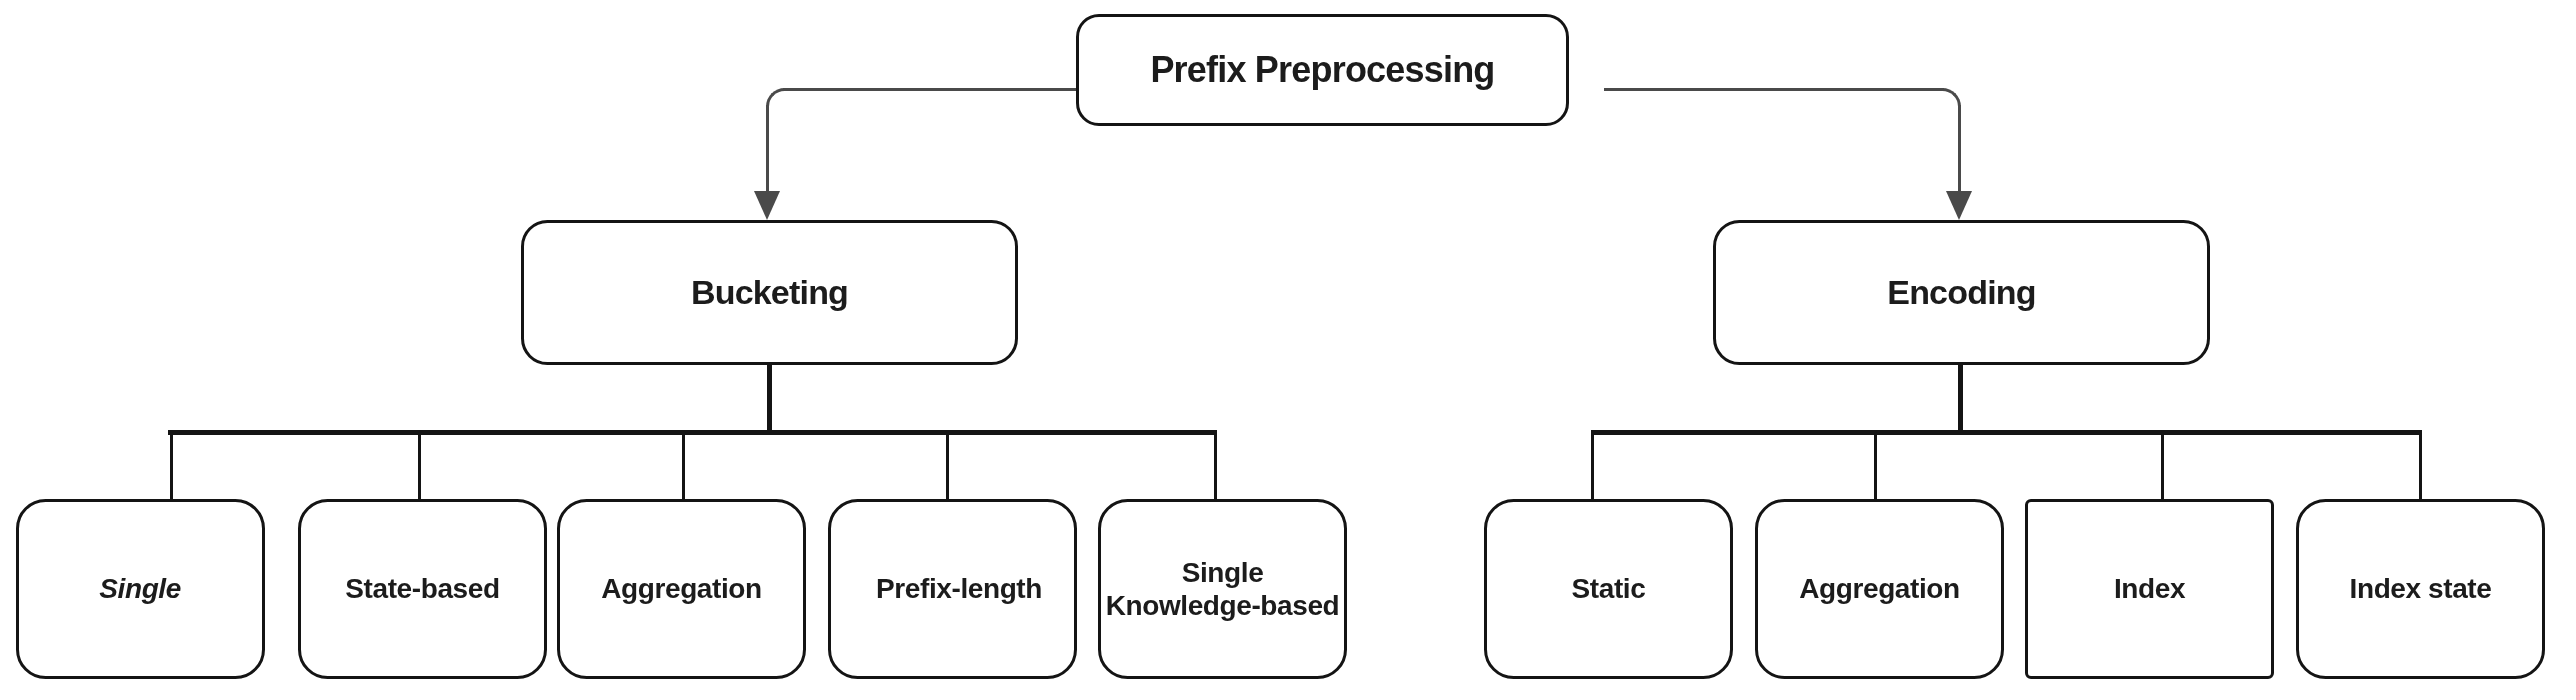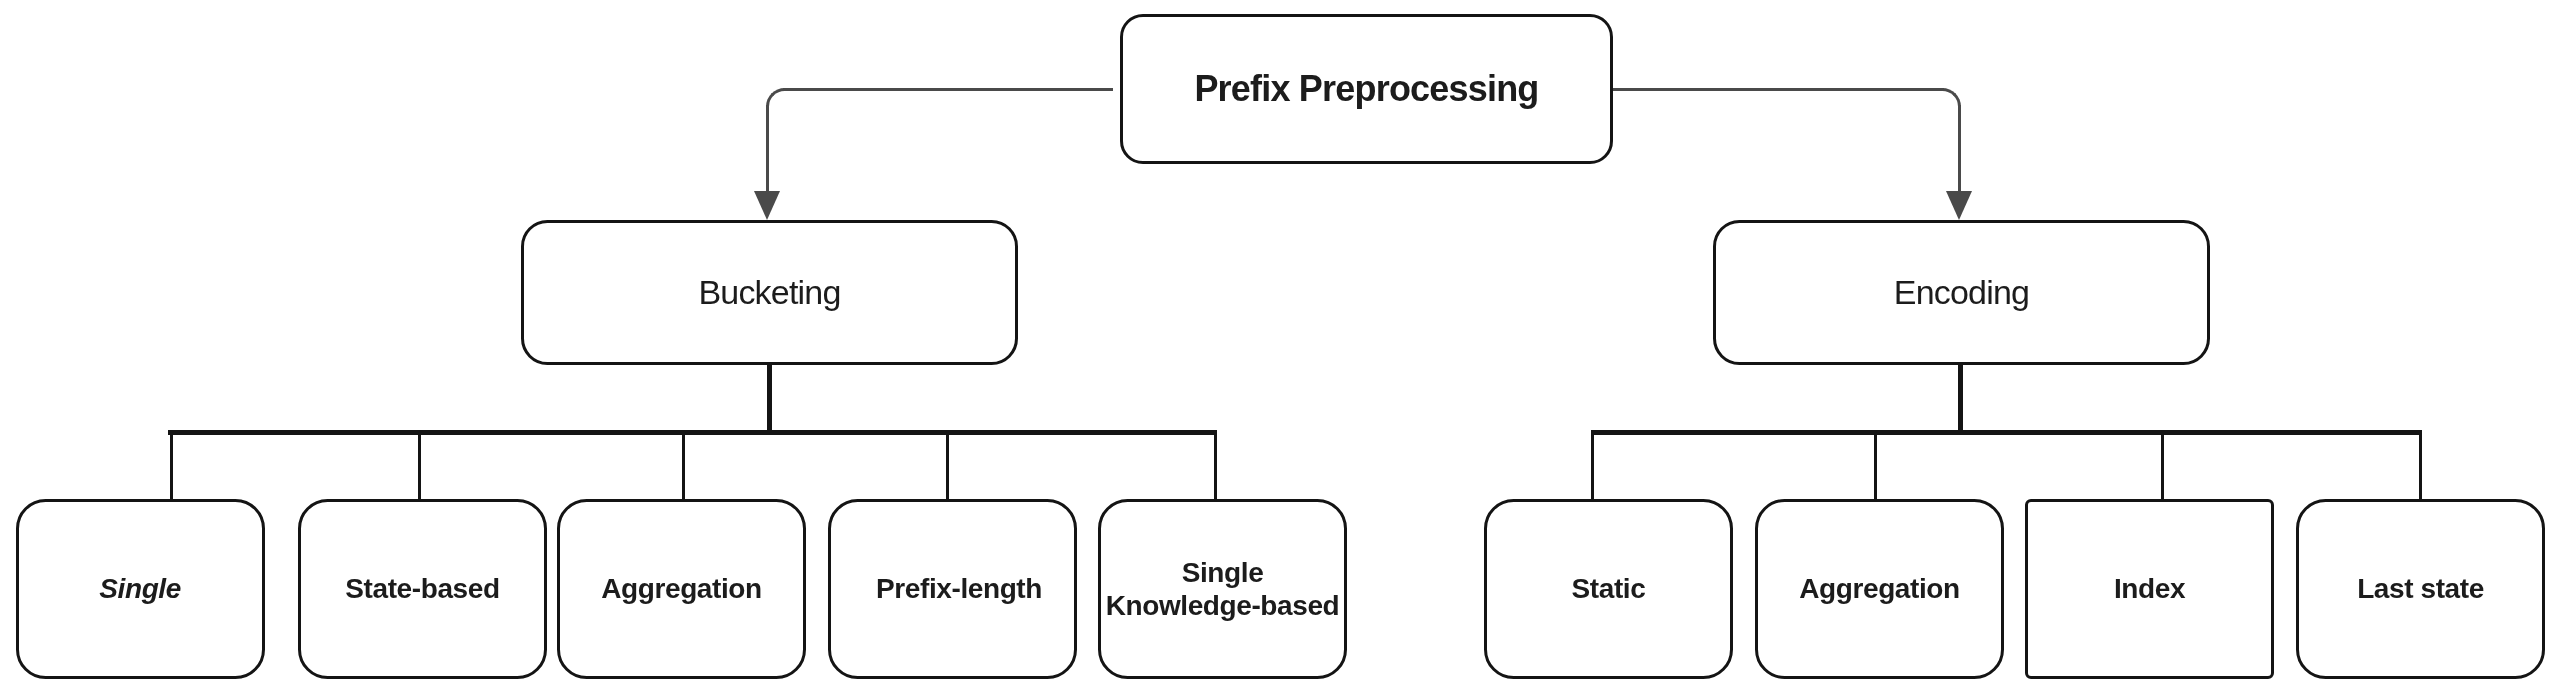--- a/index.html
+++ b/index.html
@@ -26,28 +26,28 @@
     justify-content: center;
     text-align: center;
     color: #1c1c1c;
   }
   .node .lbl {
     display: block;
     line-height: 1.18;
     padding: 0 3.1px;
   }
   .node.root {
-    left: 1120px; top: 14px; width: 493px; height: 150px;
+    left: 1076px; top: 14px; width: 493px; height: 112px;
     border-radius: 23px;
     font-size: 36px; font-weight: 700; letter-spacing: -0.8px;
   }
   .node.branch {
     top: 220px; width: 497px; height: 145px;
     border-radius: 26.4px;
-    font-size: 34px; font-weight: 400; letter-spacing: -0.8px;
+    font-size: 34px; font-weight: 700; letter-spacing: -0.8px;
   }
   .node.branch.bucketing { left: 521px; }
   .node.branch.encoding  { left: 1713px; }
   .node.leaf {
     top: 499px; width: 249px; height: 180px;
     border-radius: 29.6px;
     font-size: 28px; font-weight: 700; letter-spacing: -0.4px;
   }
   
   .line {
@@ -140,17 +140,17 @@
   <div class="node leaf" style="left:1484px;">
     <span class="lbl">Static</span>
   </div>
   <div class="node leaf" style="left:1755px;text-align:right;">
     <span class="lbl">Aggregation</span>
   </div>
   <div class="node leaf" style="left:2025px;border-radius:6px;">
     <span class="lbl">Index</span>
   </div>
   <div class="node leaf" style="left:2296px;">
-    <span class="lbl">Last state</span>
+    <span class="lbl">Index state</span>
   </div>
 
 </div>
 
 
 </body></html>

